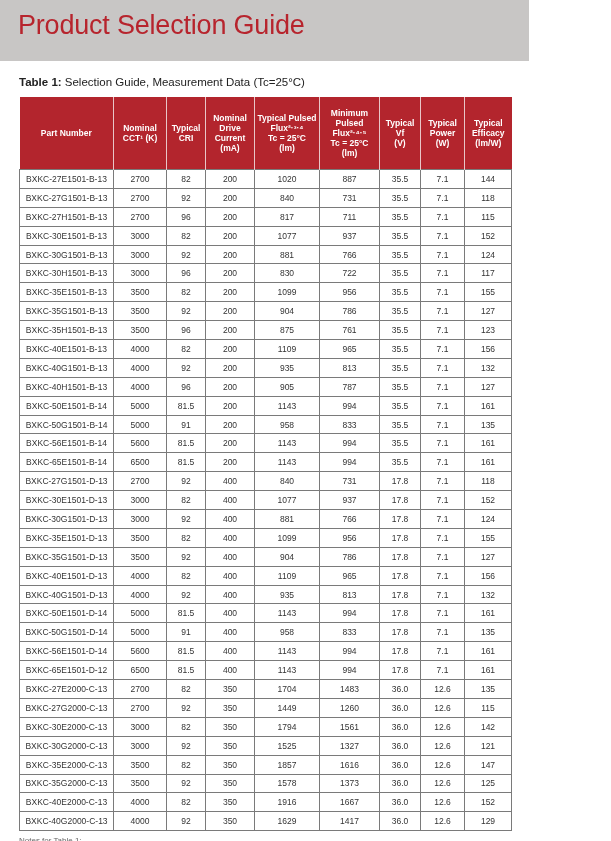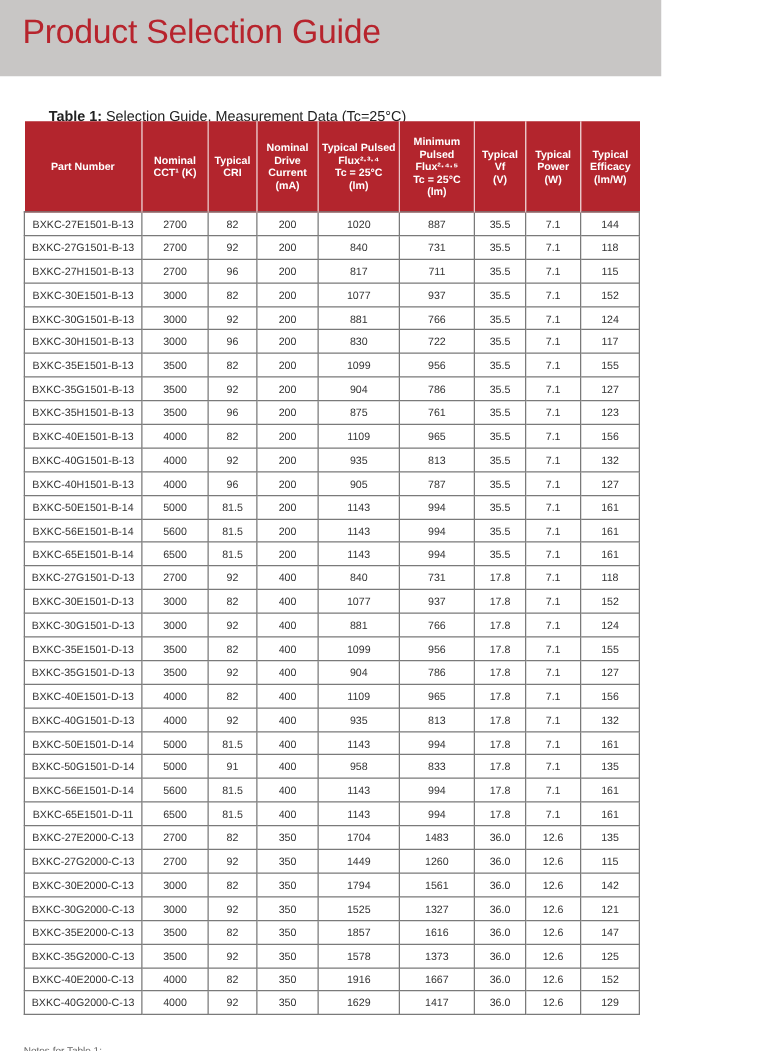--- a/index.html
+++ b/index.html
@@ -1,19 +1,19 @@
 <!DOCTYPE html>
 <html><head>
 <meta charset="utf-8">
 <style>
   html, body { margin:0; padding:0; }
   body { width:611px; height:841px; background:#fff; font-family:"Liberation Sans", sans-serif; position:relative; overflow:hidden; }
   .banner { position:absolute; left:0; top:0; width:529px; height:61px; background:#c8c6c5; }
   .banner h1 { margin:0; position:absolute; left:18px; top:10px; font-weight:normal; font-size:27px; color:#b7242d; letter-spacing:-0.2px; font-family:"Liberation Sans", sans-serif; }
-  .caption { position:absolute; left:19px; top:88px; font-size:11.5px; color:#222;margin-left:20px; }
+  .caption { position:absolute; left:19px; top:76px; font-size:11.5px; color:#222; }
   .caption b { font-weight:bold; }
   table { position:absolute; left:19px; top:97px; width:491px; border-collapse:collapse; table-layout:fixed; }
   table { width:492px; }
   th { background:#b3252d; color:#fff; font-size:8.5px; font-weight:bold; line-height:10px; text-align:center; vertical-align:middle; border-left:1px solid #e9c6c8; height:72px; padding:0 2px; }
   th:first-child { border-left:none; }
   td { font-size:8.5px; color:#333; text-align:center; height:17.9px; padding:0; border:1px solid #7a7a7a; }
   td.pn { font-size:8.5px; }
   .footer { position:absolute; left:19px; top:836px; font-size:8px; color:#666; }
 </style>
 </head>
@@ -226,20 +226,31 @@
         <td>5000</td>
         <td>81.5</td>
         <td>200</td>
         <td>1143</td>
         <td>994</td>
         <td>35.5</td>
         <td>7.1</td>
         <td>161</td>
       </tr>
       <tr>
+        <td class="pn">BXKC-50G1501-B-14</td>
+        <td>5000</td>
+        <td>91</td>
+        <td>200</td>
+        <td>958</td>
+        <td>833</td>
+        <td>35.5</td>
+        <td>7.1</td>
+        <td>135</td>
+      </tr>
+      <tr>
         <td class="pn">BXKC-56E1501-B-14</td>
         <td>5600</td>
         <td>81.5</td>
         <td>200</td>
         <td>1143</td>
         <td>994</td>
         <td>35.5</td>
         <td>7.1</td>
         <td>161</td>
       </tr>
@@ -358,21 +369,21 @@
         <td>5600</td>
         <td>81.5</td>
         <td>400</td>
         <td>1143</td>
         <td>994</td>
         <td>17.8</td>
         <td>7.1</td>
         <td>161</td>
       </tr>
       <tr>
-        <td class="pn">BXKC-65E1501-D-11</td>
+        <td class="pn">BXKC-65E1501-D-12</td>
         <td>6500</td>
         <td>81.5</td>
         <td>400</td>
         <td>1143</td>
         <td>994</td>
         <td>17.8</td>
         <td>7.1</td>
         <td>161</td>
       </tr>
       <tr>

